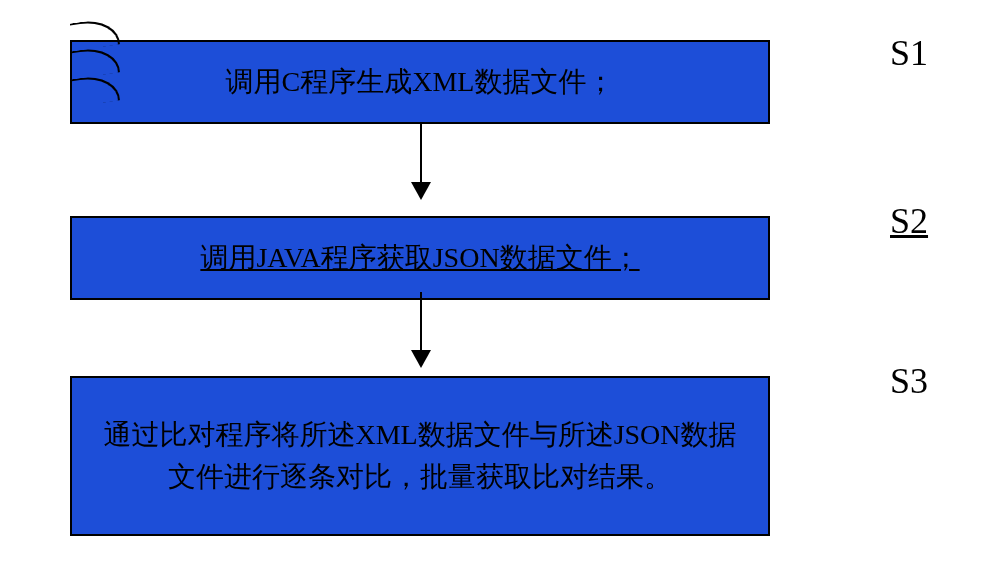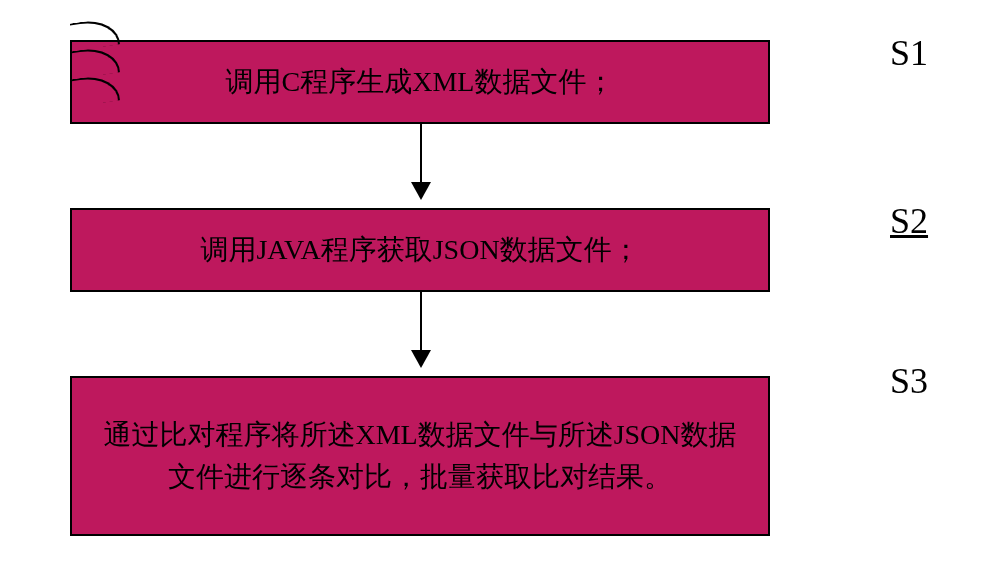--- a/index.html
+++ b/index.html
@@ -15,21 +15,21 @@
       position: relative;
     }
     .diagram {
       position: absolute;
       left: 70px;
       top: 20px;
       width: 860px;
     }
     .step-box {
       border: 2px solid #000;
-      background: #be185d;
+      background: #1d4ed8;
       display: flex;
       align-items: center;
       justify-content: center;
       text-align: center;
       font-size: 28px;
       line-height: 1.5;
       padding: 10px 20px;
       width: 700px;
       margin-left: 0;
       position: relative;
@@ -99,21 +99,21 @@
       left: 341px;
       top: 58px;
       width: 0;
       height: 0;
       border-left: 10px solid transparent;
       border-right: 10px solid transparent;
       border-top: 18px solid #000;
     }
     .step1 { position: absolute; top: 20px; }
     .arrow1 { position: absolute; top: 104px; }
-    .step2 { position: absolute; top: 188px; }
+    .step2 { position: absolute; top: 196px; text-decoration: underline; }
     .arrow2 { position: absolute; top: 272px; }
     .step3 { position: absolute; top: 356px; justify-content: center; }
   </style>
 </head>
 <body>
 
 <div class="diagram">
 
   <div class="step-box small step1">
     <span>调用C程序生成XML数据文件；</span>

